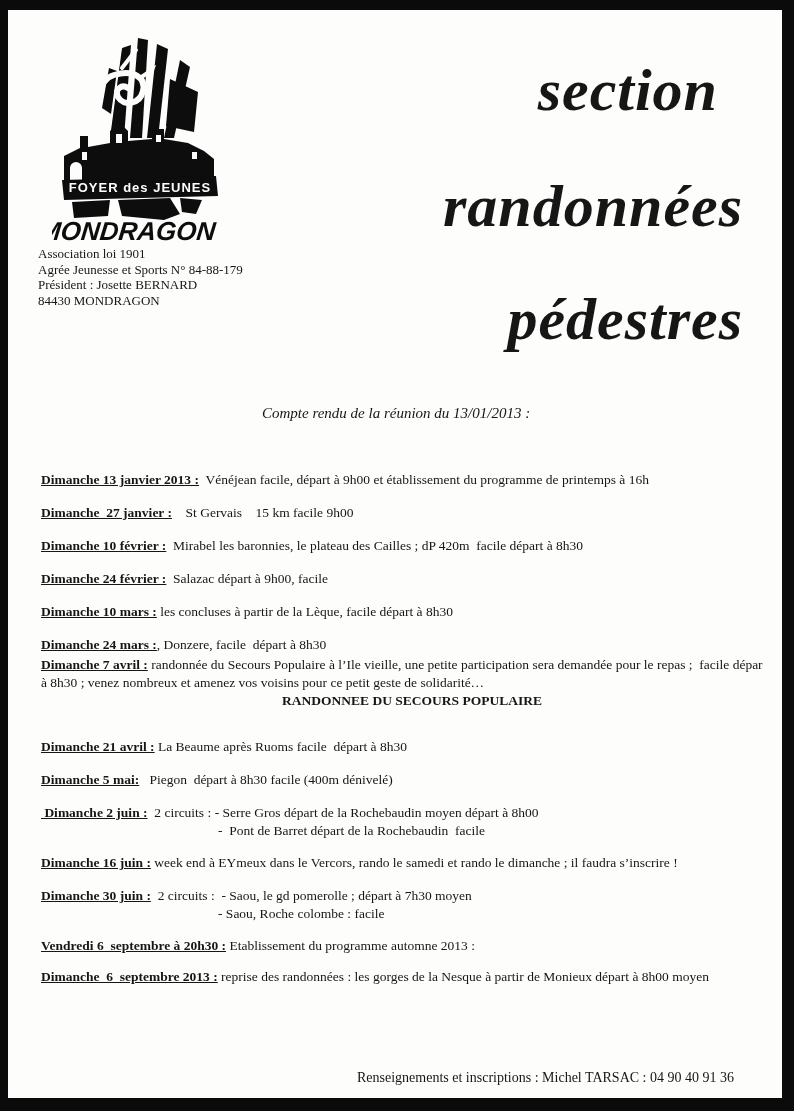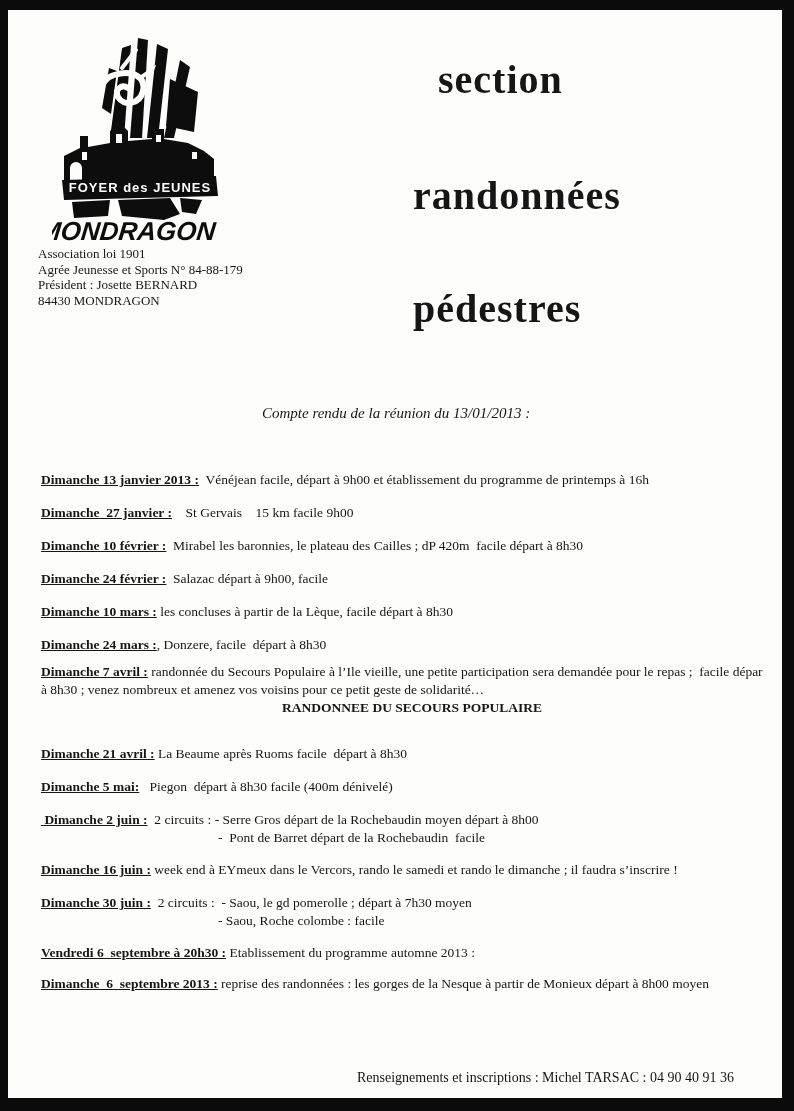--- a/index.html
+++ b/index.html
@@ -12,30 +12,30 @@
     border-width:10px 12px 13px 8px;
     overflow:hidden;
     font-family:"Liberation Serif", serif;
     color:#161616;
   }
   
   .logo{position:absolute;left:44px;top:24px;width:180px;height:214px;}
   
   .assoc{position:absolute;left:30px;top:236px;font-size:13px;line-height:15.5px;}
   
-  .title-line{position:absolute;text-align:left;font-weight:bold;font-size:40px;line-height:1;letter-spacing:1px;}
+  .title-line{position:absolute;text-align:right;font-weight:bold;font-style:italic;font-size:60px;line-height:1;letter-spacing:1px;}
   .title-1{left:430px;top:50px;width:280px;}
   .title-2{left:405px;top:166px;width:330px;}
   .title-3{left:405px;top:279px;width:330px;}
   
   .subtitle{position:absolute;left:254px;top:395px;font-style:italic;font-size:15px;}
   
   .entries{position:absolute;left:33px;top:461px;width:742px;}
   .entry{margin-bottom:15px;font-family:Liberation Serif, serif;}
-  .entry:nth-child(6){margin-bottom:9px;}
+  .entry:nth-child(6){margin-bottom:2px;}
   .entry:nth-child(7){margin-bottom:28px;}
   .entry:nth-child(11){}
   .entry:nth-child(13){margin-bottom:13px;}
   .line{white-space:pre;overflow:hidden;font-size:13.5px;line-height:18px;}
   .lbl{font-weight:bold;text-decoration:underline;}
   .line.sub{padding-left:177px;line-height:17px;}
   .line.center{text-align:center;font-weight:bold;white-space:normal;}
   
   .footer{position:absolute;left:349px;top:1060px;font-size:14px;white-space:pre;}
   .footer .phone{font-weight:normal;}

